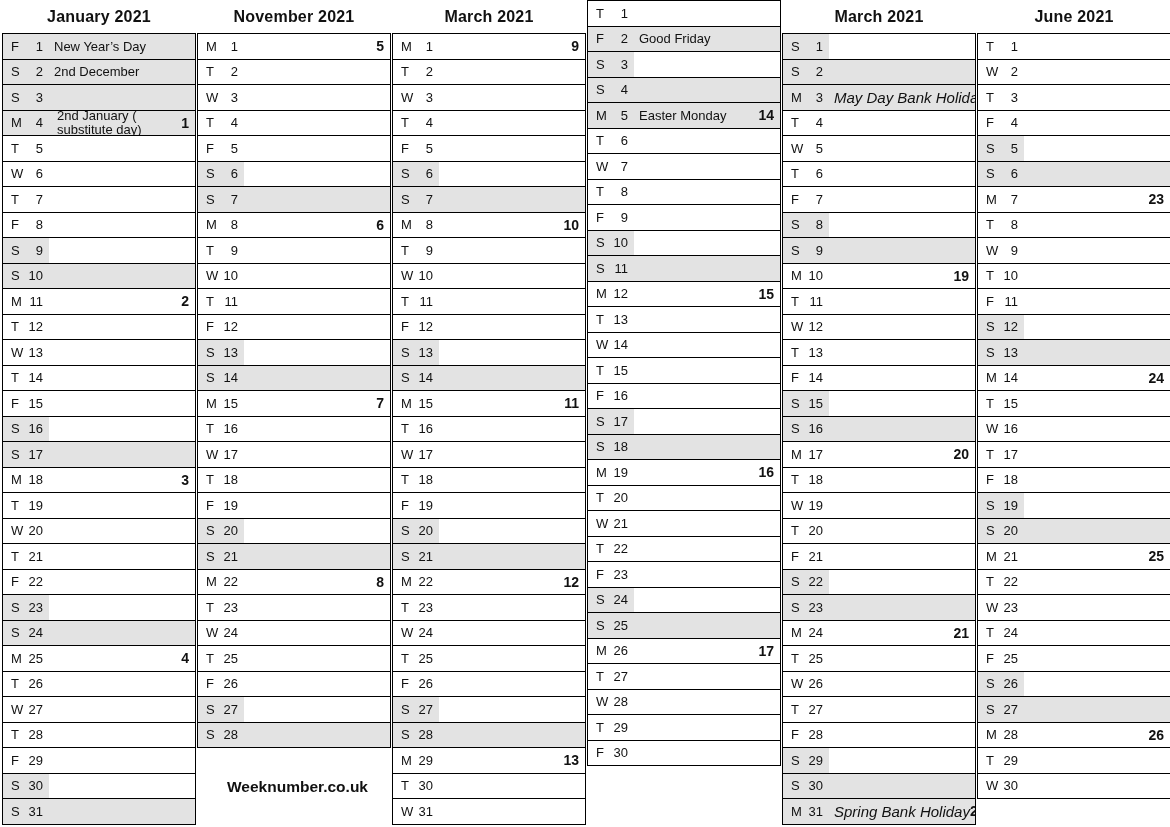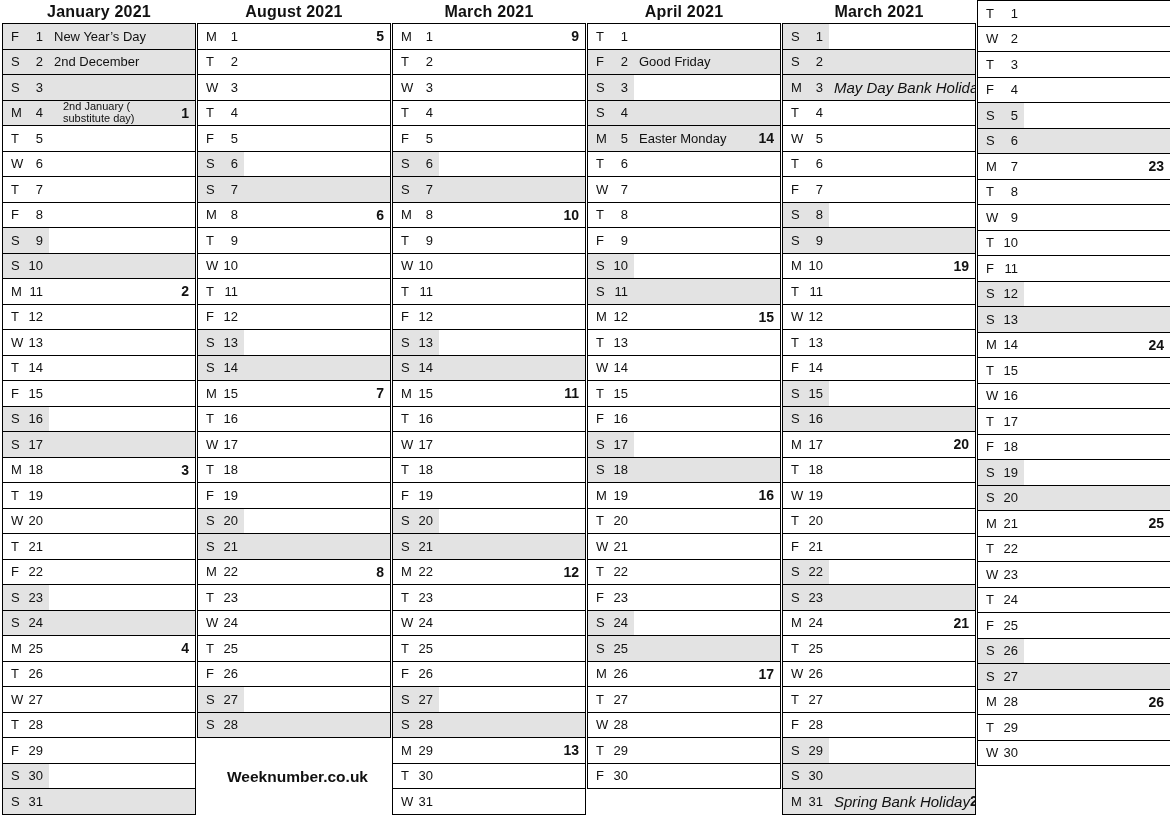--- a/index.html
+++ b/index.html
@@ -17,21 +17,21 @@
     gap: 1px;
     padding: 0 2px;
     overflow: hidden;
   }
   .month {
     width: 194px;
     flex: 0 0 auto;
     box-sizing: border-box;
   }
   .month-title {
-    height: 23px;
+    height: 33px;
     display: flex;
     align-items: center;
     justify-content: center;
     font-weight: bold;
     font-size: 16px;
     letter-spacing: 0.2px;
   }
   .month-table {
     border: 1px solid #000;
     border-bottom: none;
@@ -52,25 +52,25 @@
     align-self: stretch;
     display: flex;
     align-items: center;
   }
   .day-label.shaded { background: #e3e3e3; }
   .wd { margin-left: 8px; width: 15px; }
   .dn { width: 17px; text-align: right; }
   .holiday { margin-left: 5px; white-space: nowrap; }
   .holiday.small { font-size: 15px; font-style: italic; }
   .holiday.tiny {
-    font-size: 11px;
+    font-size: 13px;
     line-height: 1.08;
     white-space: normal;
     width: 88px;
-    margin-left: 14px;
+    margin-left: 8px;
   }
   .week {
     margin-left: auto;
     padding-right: 6px;
     font-weight: bold;
     font-size: 14px;
   }
   .feb-footer {
     height: 77px;
     display: flex;
@@ -308,21 +308,21 @@
     <span class="day-label">
       <span class="wd">S</span>
       <span class="dn">31</span>
     </span>
 
   </div>
       </div>
   </div>
 
   <div class="month">
-    <div class="month-title">August 2021</div>
+    <div class="month-title">November 2021</div>
     <div class="month-table">
         <div class="day-row">
     <span class="day-label">
       <span class="wd">M</span>
       <span class="dn">1</span>
     </span>
 
     <span class="week">5</span>
   </div>
         <div class="day-row">
@@ -743,21 +743,20 @@
     <span class="day-label">
       <span class="wd">W</span>
       <span class="dn">31</span>
     </span>
 
   </div>
       </div>
   </div>
 
   <div class="month">
-    <div class="month-title">April 2021</div>
     <div class="month-table">
         <div class="day-row">
     <span class="day-label">
       <span class="wd">T</span>
       <span class="dn">1</span>
     </span>
 
   </div>
         <div class="day-row shade-full">
     <span class="day-label">
@@ -1192,20 +1191,21 @@
       <span class="wd">M</span>
       <span class="dn">31</span>
     </span>
     <span class="holiday small">Spring Bank Holiday</span>
     <span class="week">22</span>
   </div>
       </div>
   </div>
 
   <div class="month">
+    <div class="month-title">June 2021</div>
     <div class="month-table">
         <div class="day-row">
     <span class="day-label">
       <span class="wd">T</span>
       <span class="dn">1</span>
     </span>
 
   </div>
         <div class="day-row">
     <span class="day-label">

